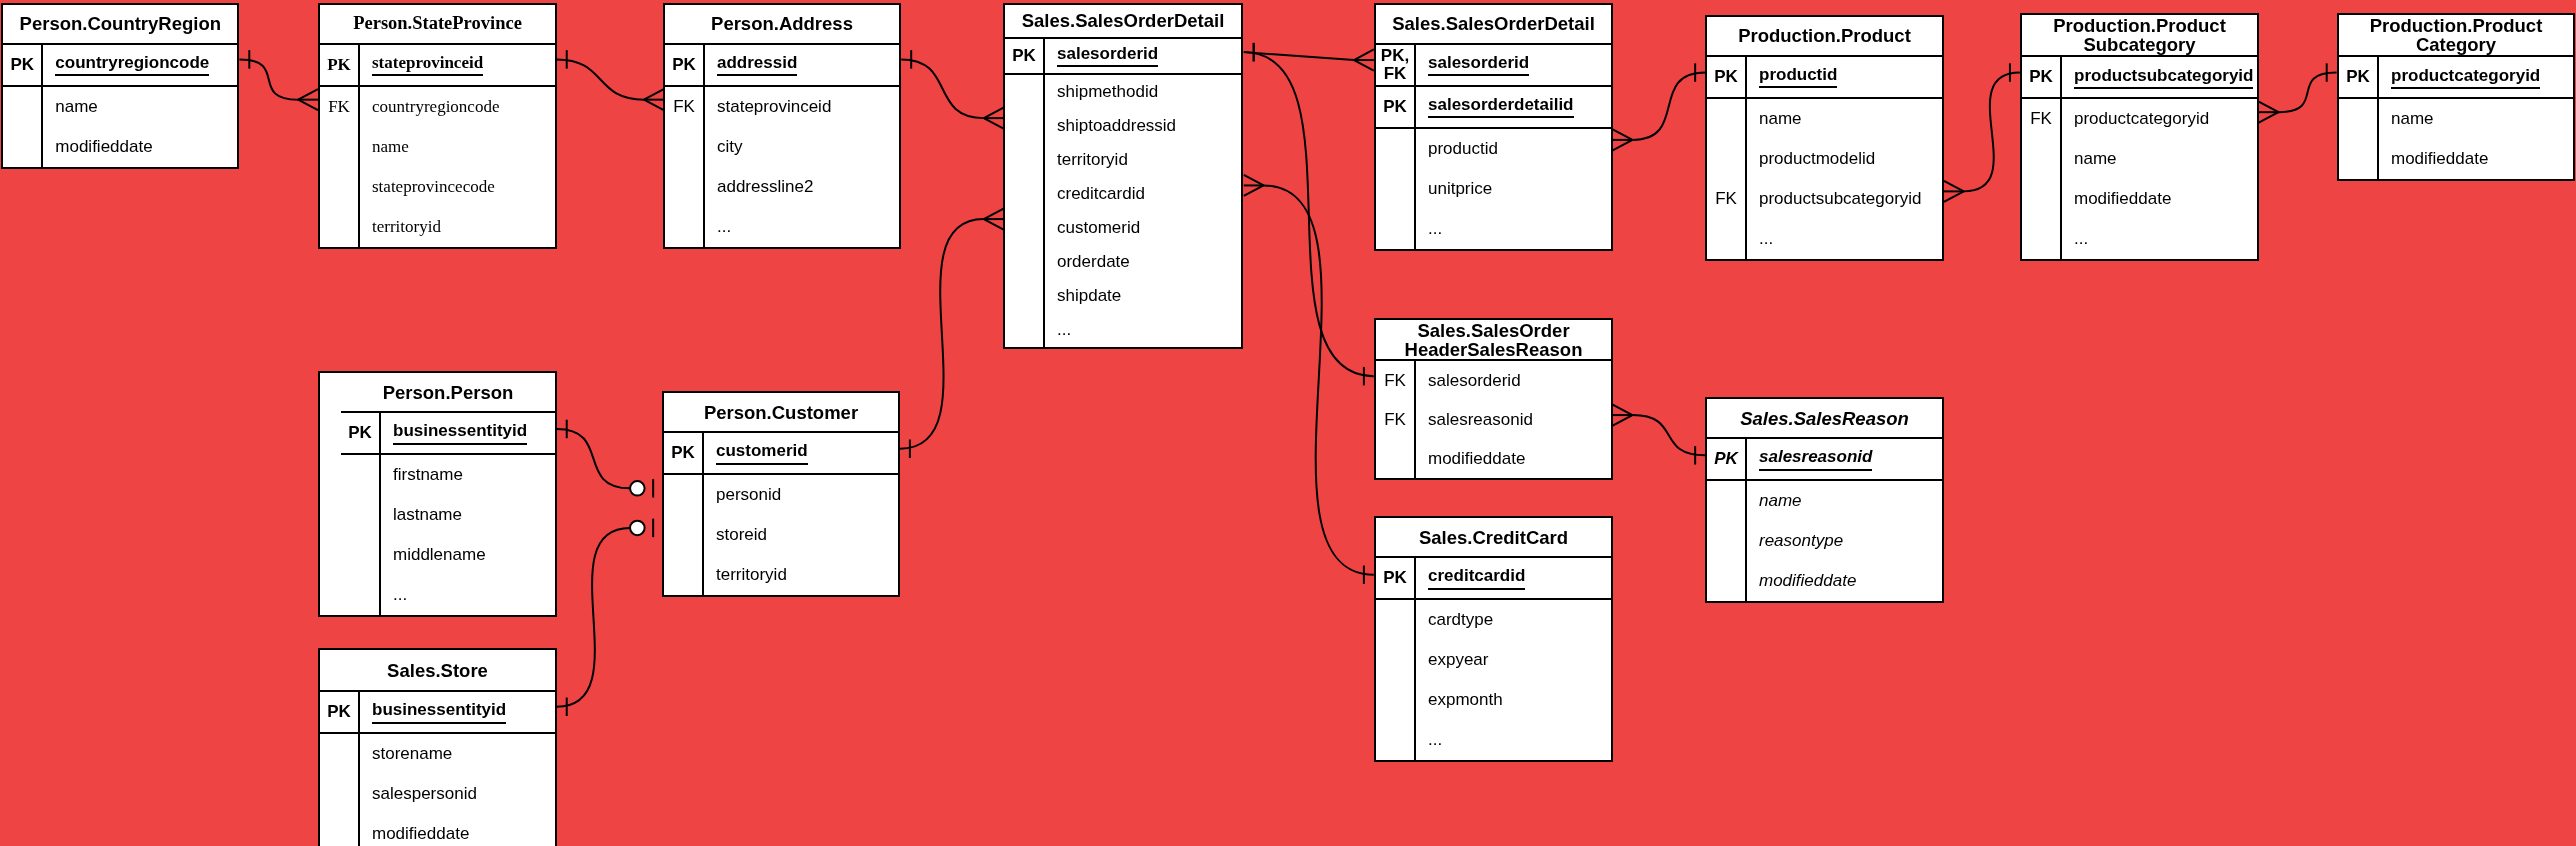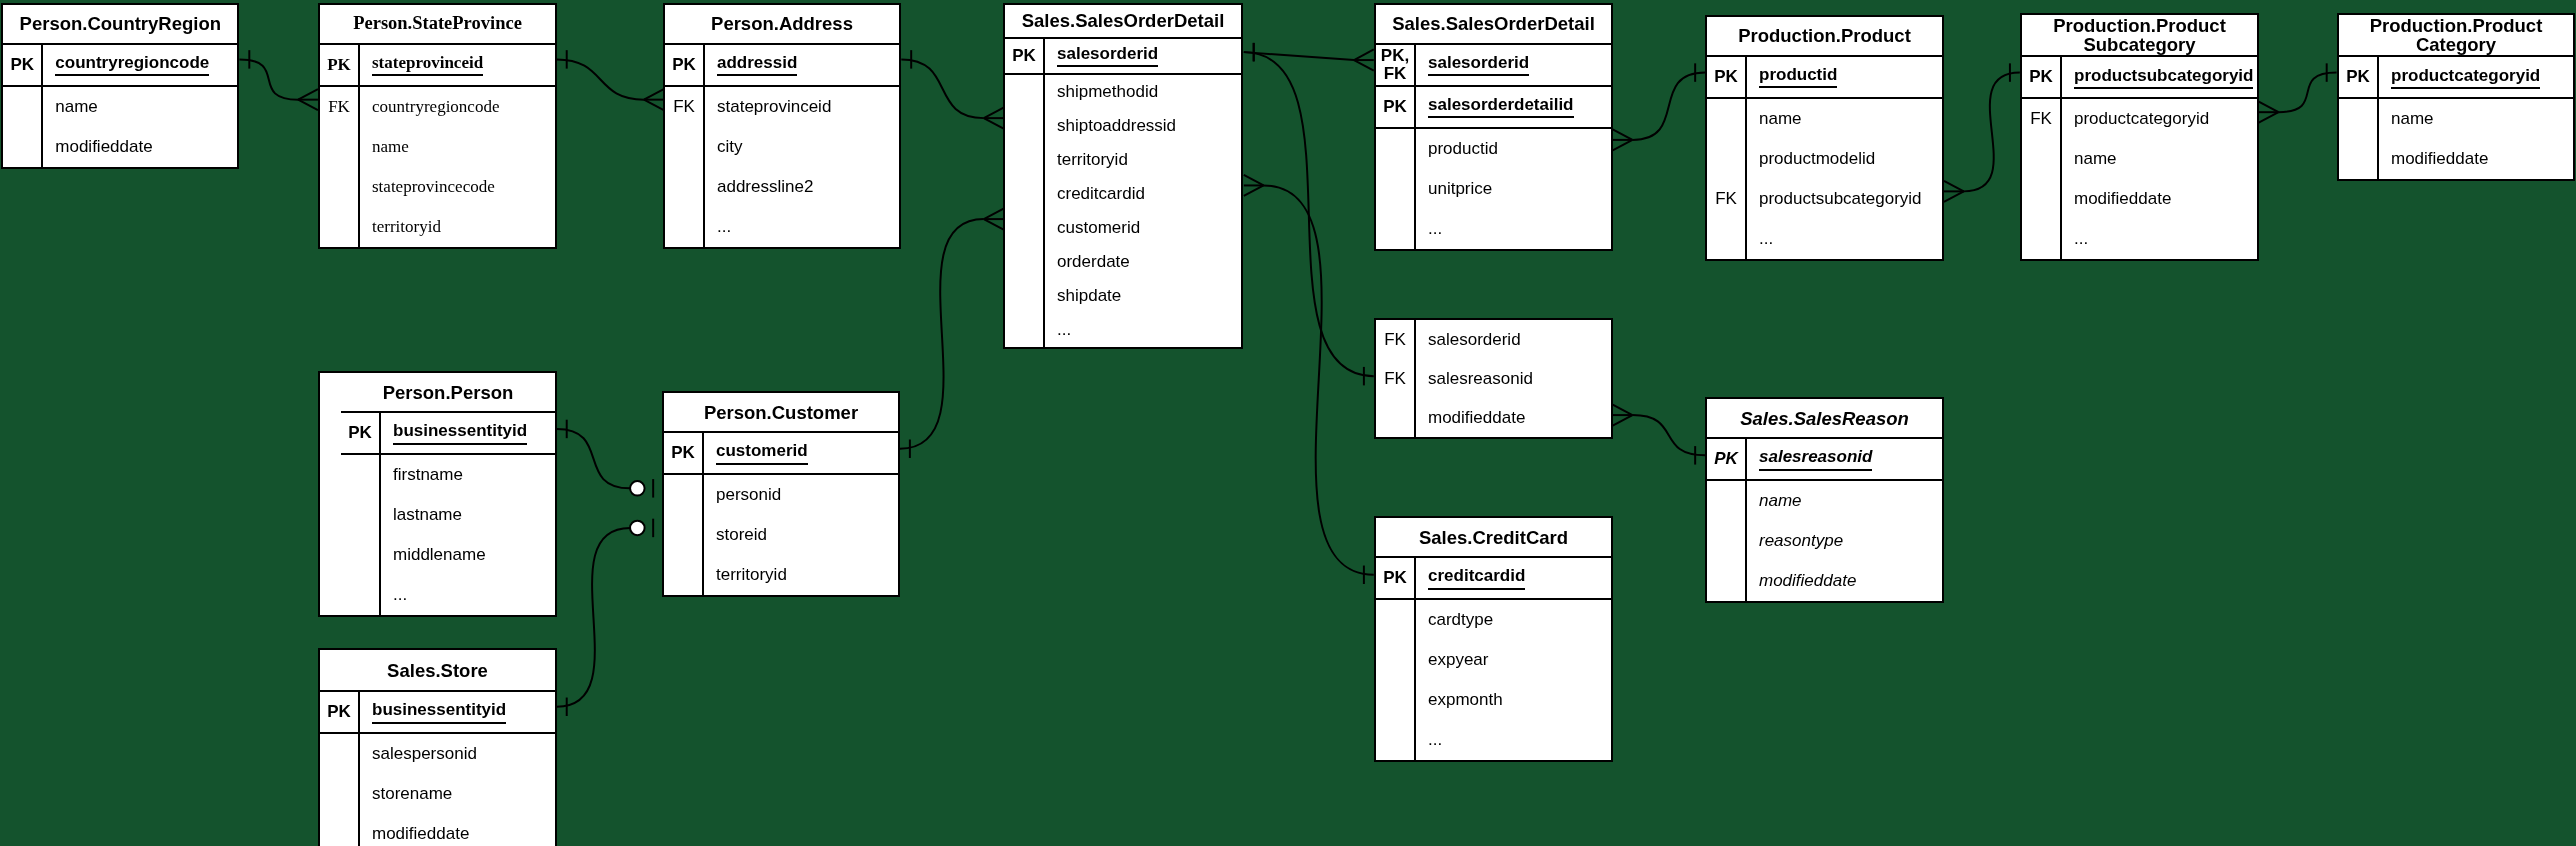--- a/index.html
+++ b/index.html
@@ -1,19 +1,19 @@
 <!DOCTYPE html>
 <html style="font-size:10.6px"><head>
 <meta charset="utf-8">
 <style>
   html,body{margin:0;padding:0;background:#ffffff;}
   #canvas{
     position:relative;
     width:2576px;height:846px;
-    background:#14532d;
+    background:#ef4444;
     font-family:"Liberation Sans", sans-serif;
     overflow:hidden;
   }
   .etable{
     position:absolute;
     background:#ffffff;
     border:2px solid #000;
     box-sizing:border-box;
     color:#000;
   }
@@ -427,38 +427,40 @@
           <div class="kc kb">PK</div>
           <div class="fc pk">
             <span>businessentityid</span>
           </div>
         </div>
       </div>
       <div class="sec">
         <div class="row">
           <div class="kc"></div>
           <div class="fc">
+            <span>storename</span>
+          </div>
+        </div>
+        <div class="row">
+          <div class="kc"></div>
+          <div class="fc">
             <span>salespersonid</span>
           </div>
         </div>
         <div class="row">
           <div class="kc"></div>
           <div class="fc">
-            <span>storename</span>
-          </div>
-        </div>
-        <div class="row">
-          <div class="kc"></div>
-          <div class="fc">
             <span>modifieddate</span>
           </div>
         </div>
       </div>
     </div>
     <div class="etable" style="left: 1374px; top: 318px; width: 239px; --th: 39px; --rh: 39px;">
+      <div class="ttl">Sales.SalesOrder
+HeaderSalesReason</div>
       <div class="sec">
         <div class="row">
           <div class="kc">FK</div>
           <div class="fc">
             <span>salesorderid</span>
           </div>
         </div>
         <div class="row">
           <div class="kc">FK</div>
           <div class="fc">

